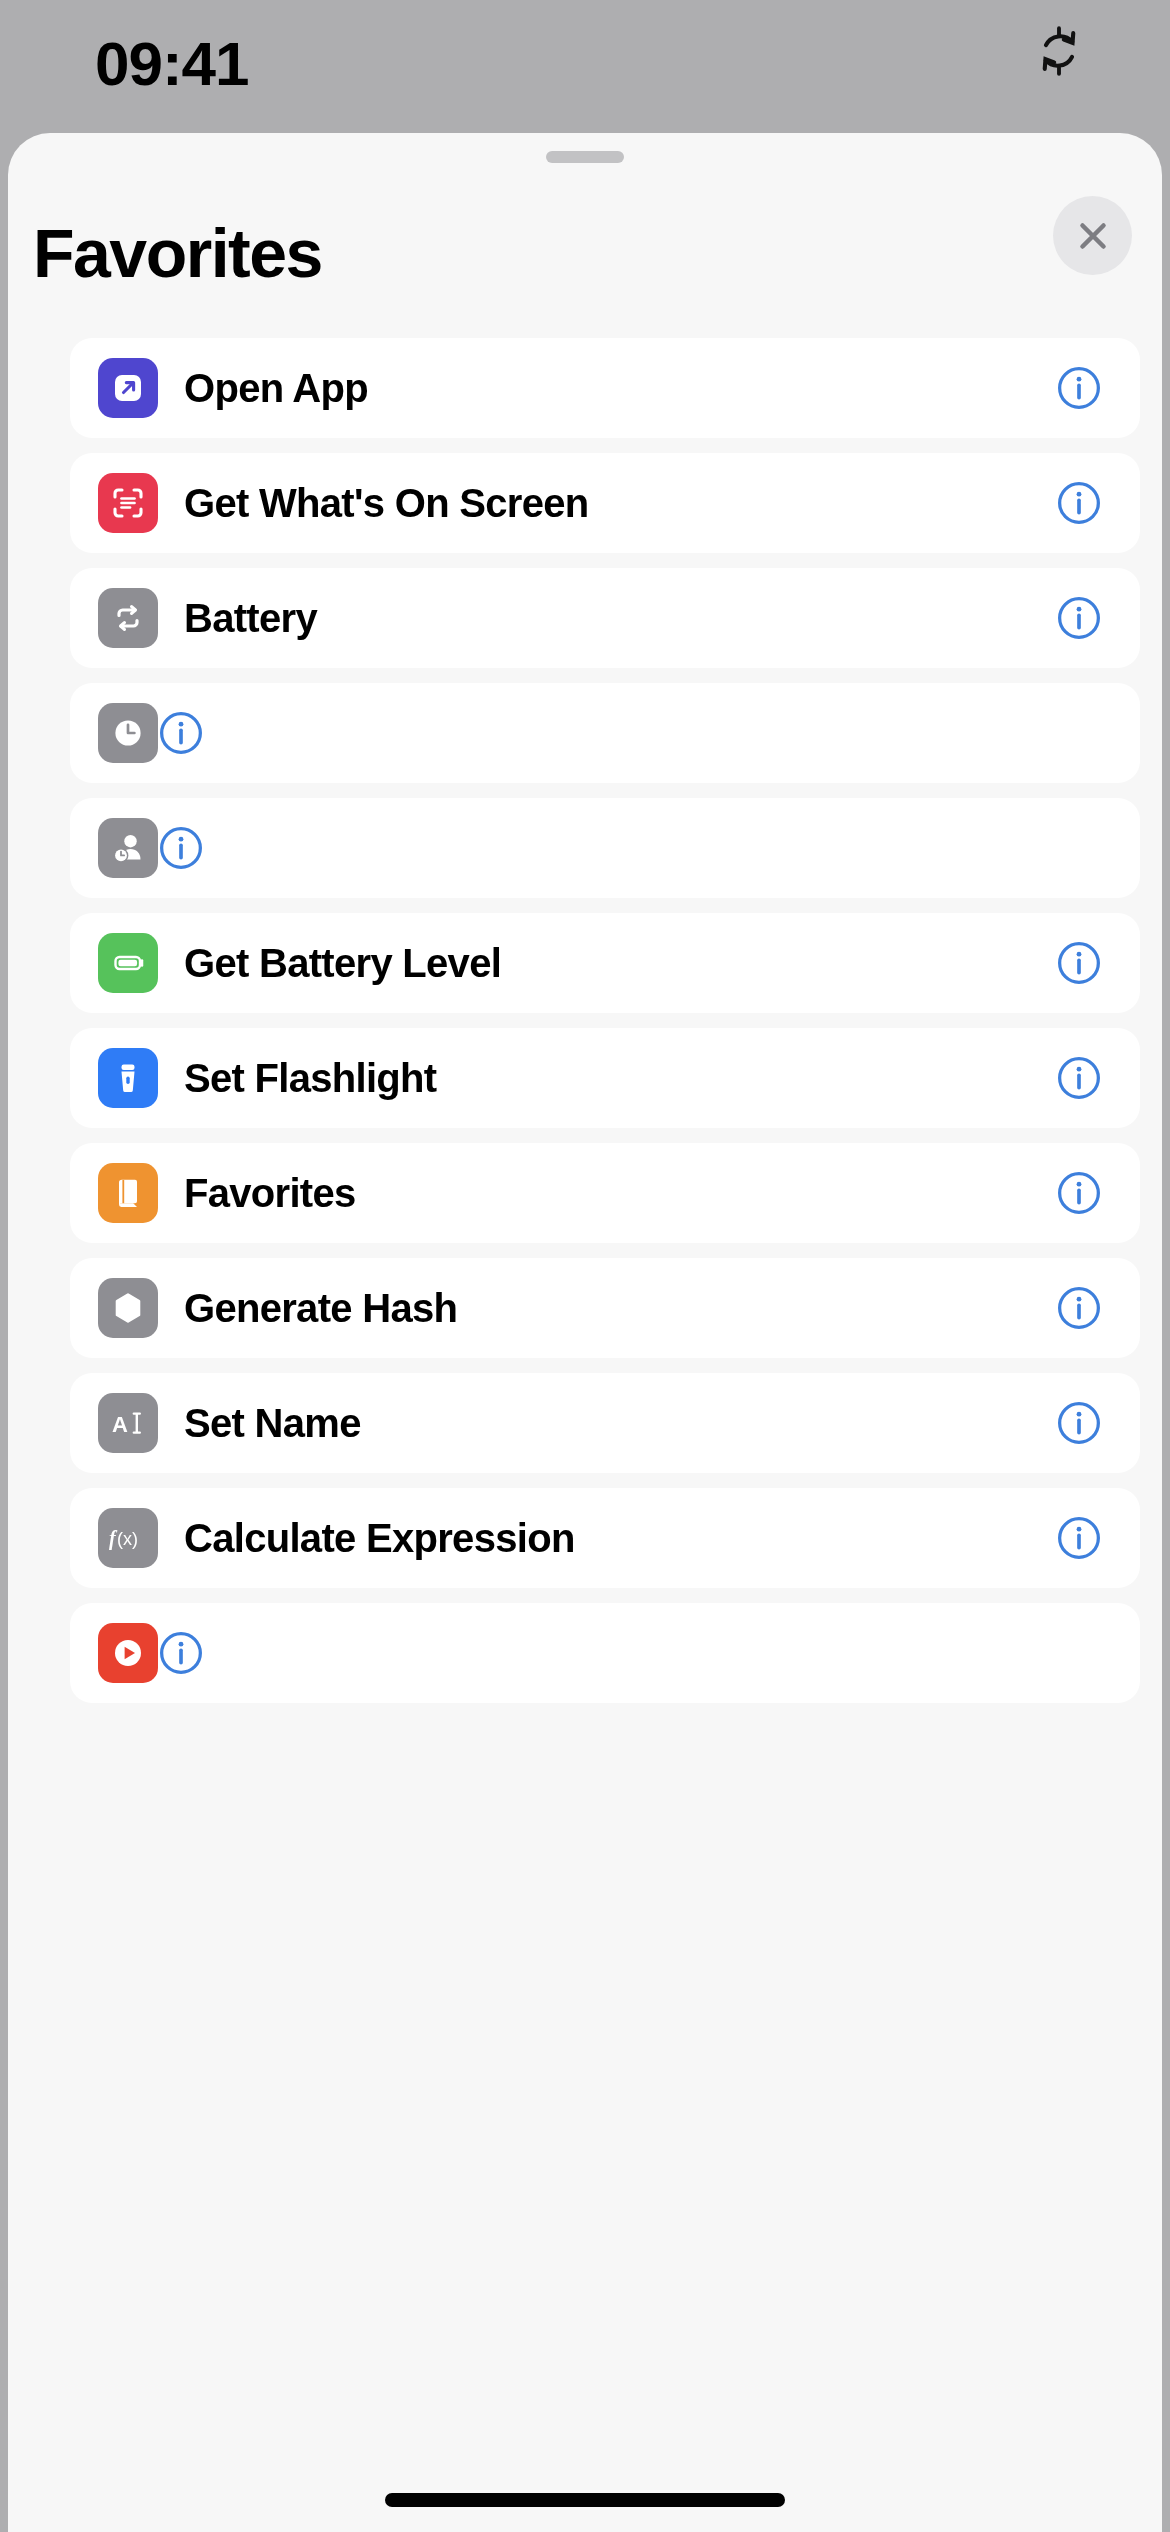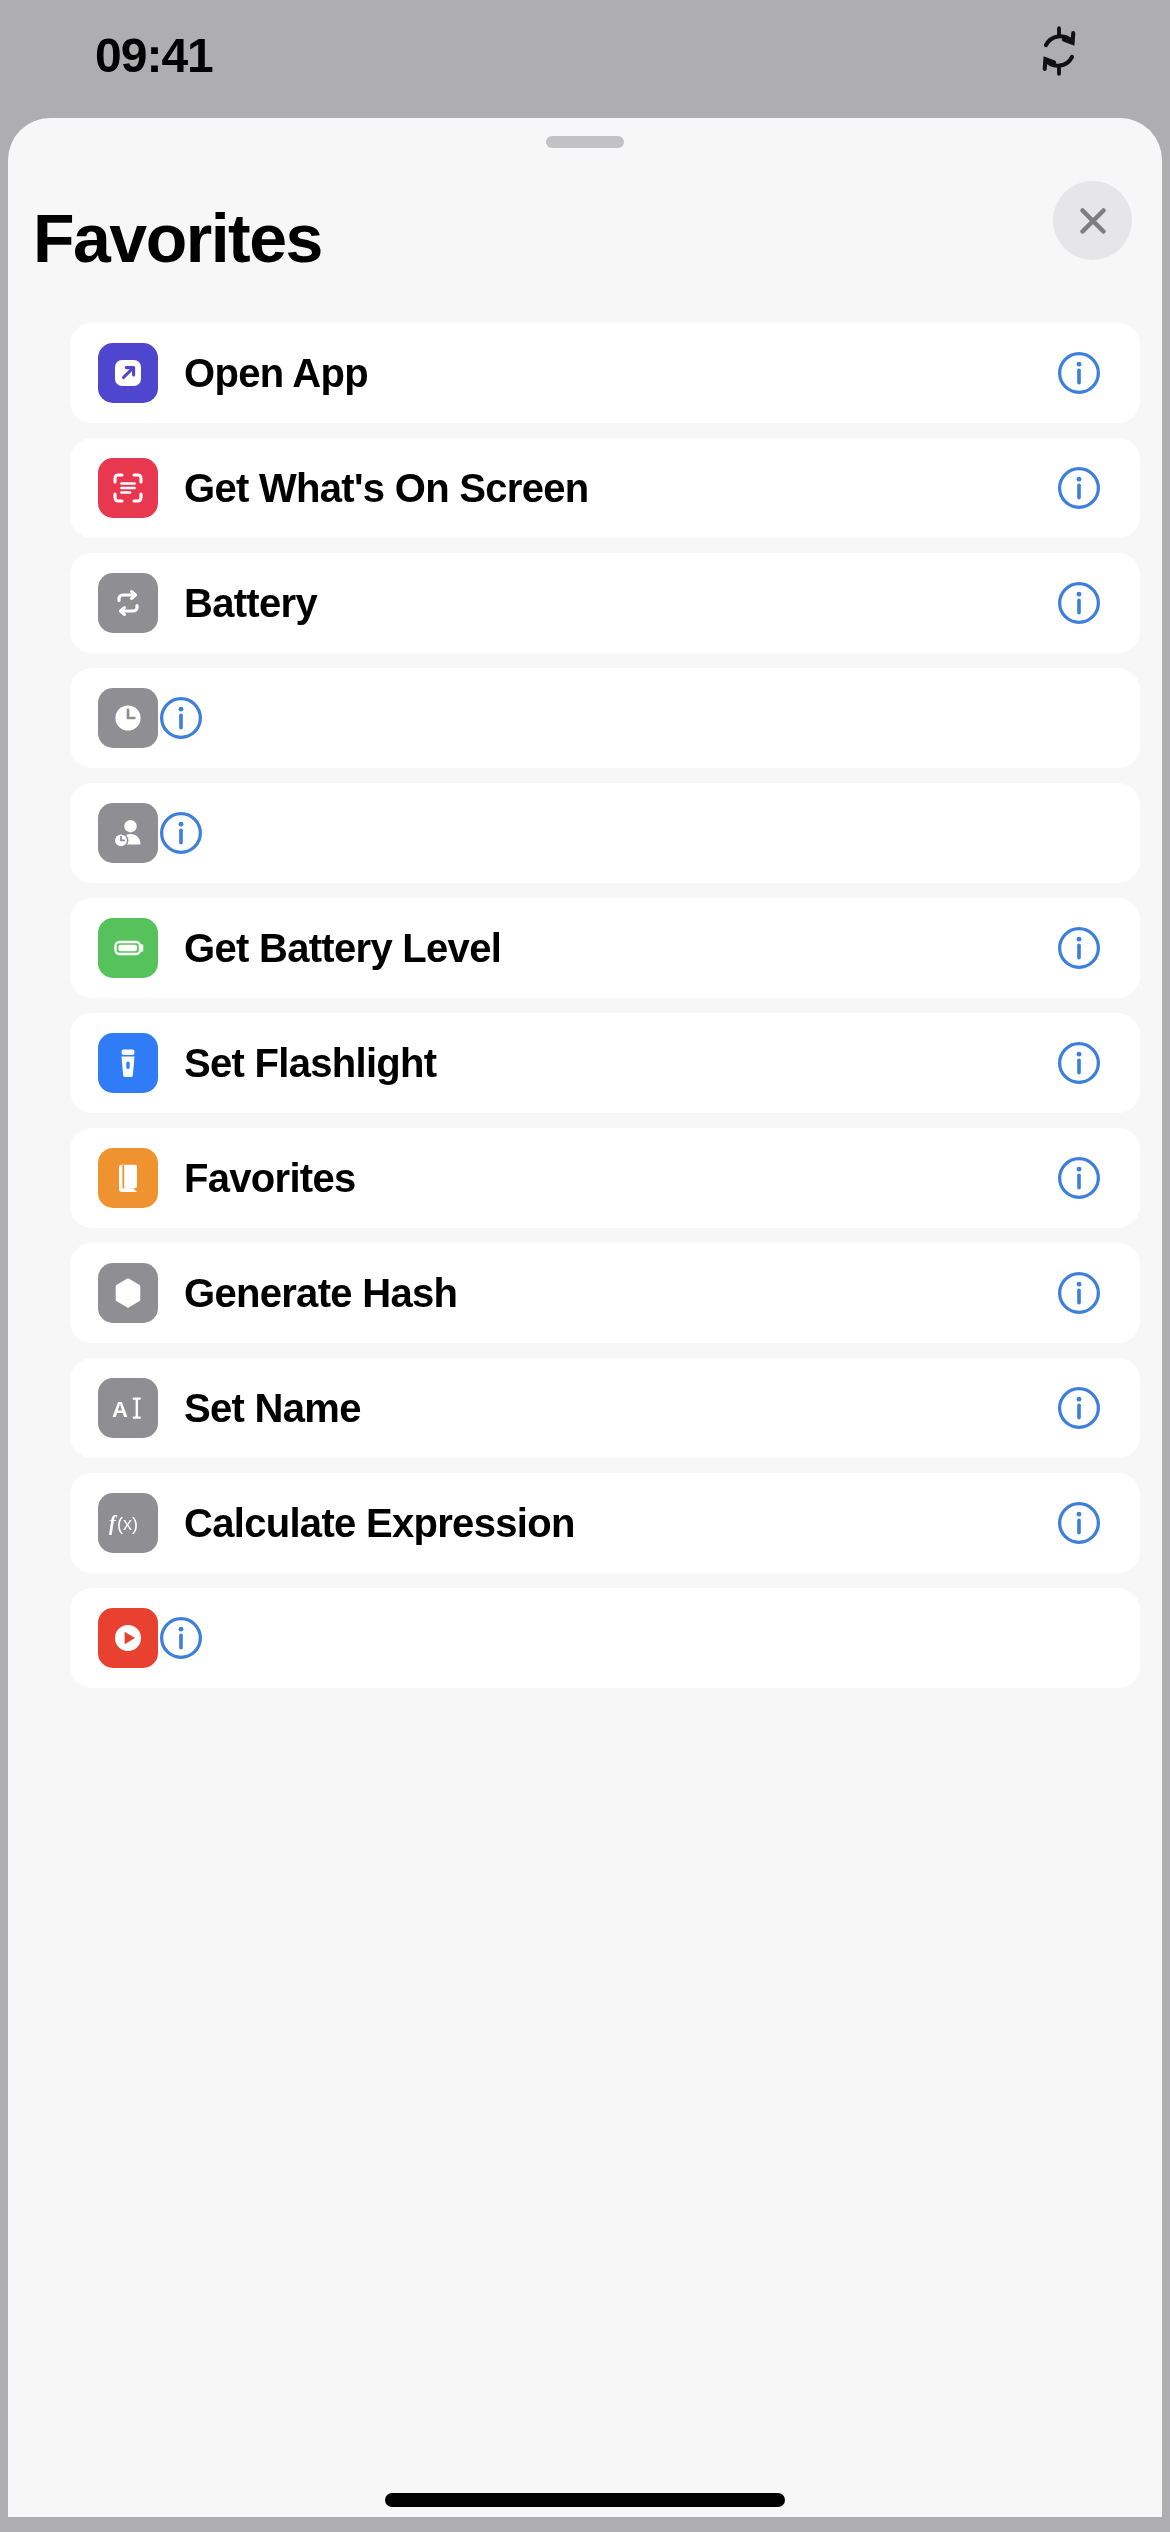--- a/index.html
+++ b/index.html
@@ -18,33 +18,33 @@
 
   
   .statusbar {
     position:absolute; top:0; left:0;
     width:1170px; height:135px;
     background:#aeaeb0;
     z-index:5;
   }
   .status-time {
     position:absolute; left:95px; top:28px;
-    font-size:48px; font-weight:bold;
+    font-size:62px; font-weight:bold;
     letter-spacing:-1px; color:#000;
   }
   .status-right {
     position:absolute; right:82px; top:22px;
     width:58px; height:58px;
   }
   .status-right svg { width:58px; height:58px; display:block; }
 
   
   .sheet {
     position:absolute;
-    left:8px; top:118px;
+    left:8px; top:133px;
     width:1154px; height:2399px;
     background:#f7f7f7;
     border-radius:42px 42px 0 0;
     overflow:hidden;
     z-index:10;
   }
   .grabber {
     position:absolute;
     left:50%; transform:translateX(-50%);
     top:18px;

